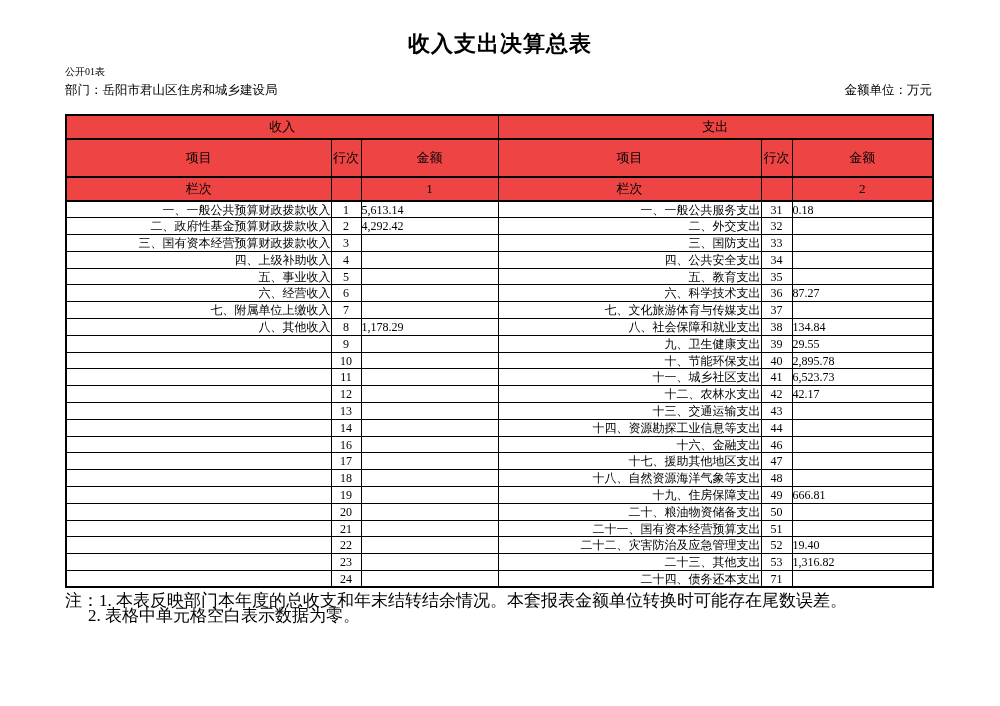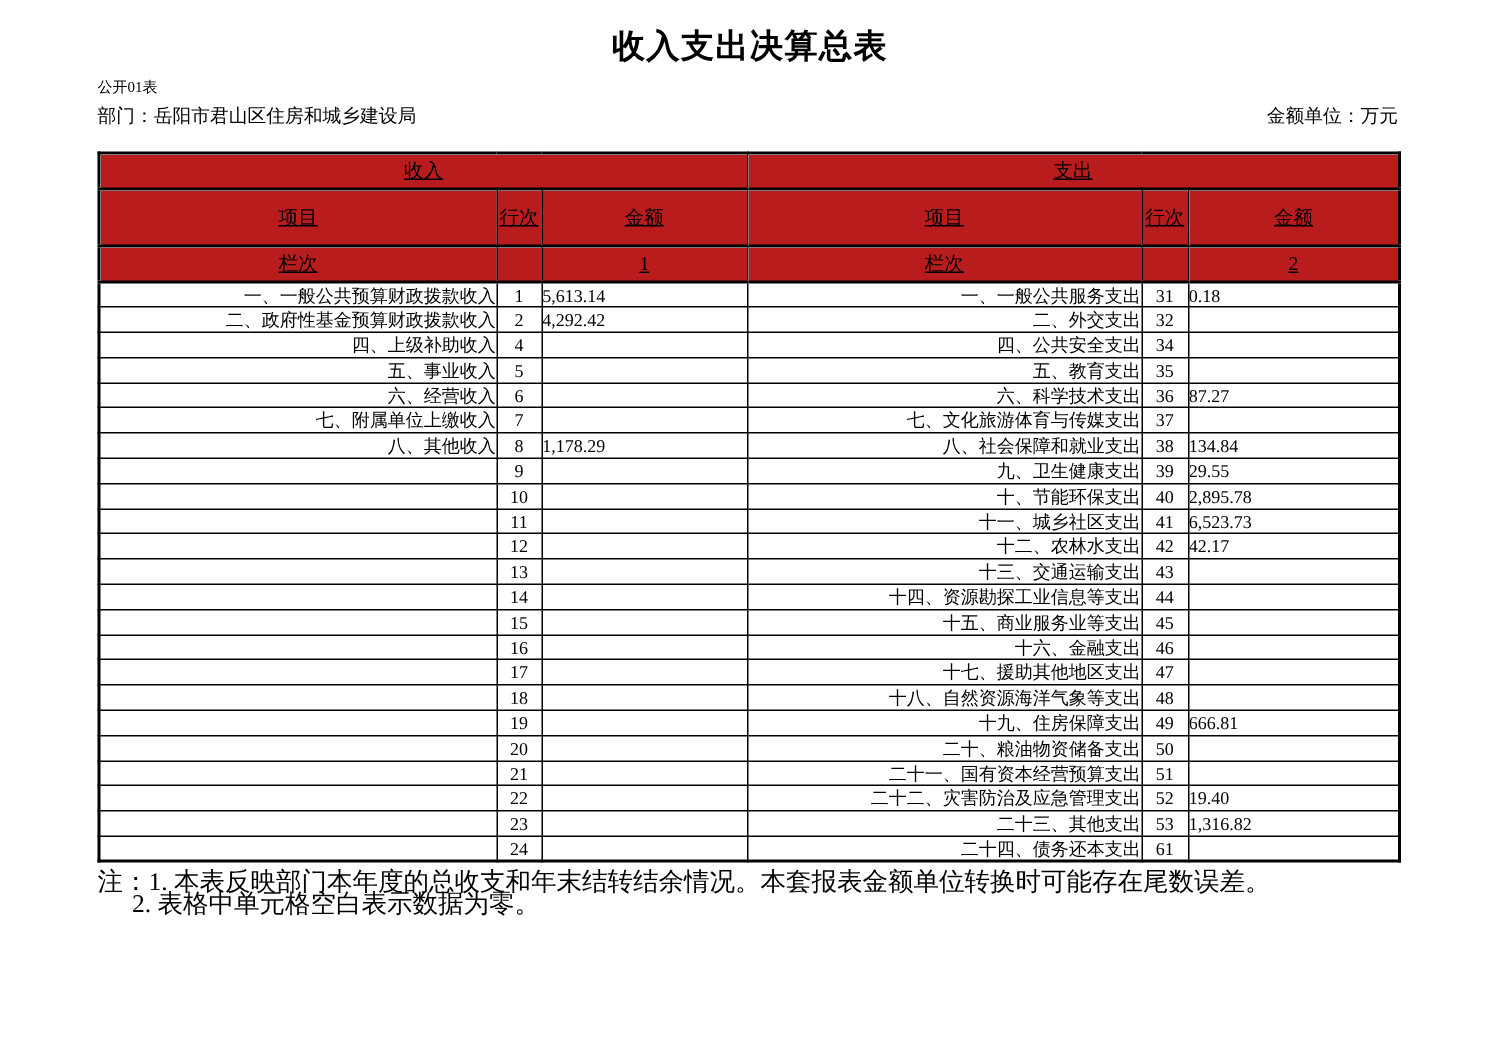--- a/index.html
+++ b/index.html
@@ -6,21 +6,21 @@
   html, body { margin: 0; padding: 0; }
   body {
     width: 1000px; height: 706px;
     background: #ffffff;
     color: #000000;
     font-family: "Liberation Serif", "DejaVu Serif", serif;
   }
   .page { position: relative; width: 1000px; height: 706px; overflow: hidden; }
 
   .title {
-    padding-top: 17px;
+    padding-top: 30px;
     text-align: center;
     font-size: 22px;
     font-weight: 700;
     letter-spacing: 1px;
     line-height: 27px;
   }
   .code-row {
     margin: 7px 68px 0 65px;
     text-align: left;
     font-size: 10px;
@@ -41,25 +41,24 @@
     border-collapse: collapse;
     border: 2px solid #000;
   }
   table.summary th, table.summary td {
     border: 1px solid #000;
     padding: 0;
     overflow: hidden;
     white-space: nowrap;
   }
   thead th {
-    background: #b91c1c;
+    background: #ef4444;
     font-weight: 400;
     font-size: 13px;
     text-align: center;
-    text-decoration: underline;
   }
   tr.hrow-1 th { height: 24px; border-bottom-width: 2px; }
   tr.hrow-2 th { height: 38px; border-bottom-width: 2px; }
   tr.hrow-3 th { height: 24px; border-bottom-width: 2px; }
   tbody td {
     height: 16.8px;
     font-size: 12px;
     line-height: 1;
     background: #ffffff;
   }
@@ -132,20 +131,28 @@
   </tr>
         <tr>
     <td class="item">二、政府性基金预算财政拨款收入</td>
     <td class="line">2</td>
     <td class="amount">4,292.42</td>
     <td class="item">二、外交支出</td>
     <td class="line">32</td>
     <td class="amount"></td>
   </tr>
         <tr>
+    <td class="item">三、国有资本经营预算财政拨款收入</td>
+    <td class="line">3</td>
+    <td class="amount"></td>
+    <td class="item">三、国防支出</td>
+    <td class="line">33</td>
+    <td class="amount"></td>
+  </tr>
+        <tr>
     <td class="item">四、上级补助收入</td>
     <td class="line">4</td>
     <td class="amount"></td>
     <td class="item">四、公共安全支出</td>
     <td class="line">34</td>
     <td class="amount"></td>
   </tr>
         <tr>
     <td class="item">五、事业收入</td>
     <td class="line">5</td>
@@ -221,28 +228,20 @@
         <tr>
     <td class="item"></td>
     <td class="line">14</td>
     <td class="amount"></td>
     <td class="item">十四、资源勘探工业信息等支出</td>
     <td class="line">44</td>
     <td class="amount"></td>
   </tr>
         <tr>
     <td class="item"></td>
-    <td class="line">15</td>
-    <td class="amount"></td>
-    <td class="item">十五、商业服务业等支出</td>
-    <td class="line">45</td>
-    <td class="amount"></td>
-  </tr>
-        <tr>
-    <td class="item"></td>
     <td class="line">16</td>
     <td class="amount"></td>
     <td class="item">十六、金融支出</td>
     <td class="line">46</td>
     <td class="amount"></td>
   </tr>
         <tr>
     <td class="item"></td>
     <td class="line">17</td>
     <td class="amount"></td>
@@ -296,21 +295,21 @@
     <td class="amount"></td>
     <td class="item">二十三、其他支出</td>
     <td class="line">53</td>
     <td class="amount">1,316.82</td>
   </tr>
         <tr>
     <td class="item"></td>
     <td class="line">24</td>
     <td class="amount"></td>
     <td class="item">二十四、债务还本支出</td>
-    <td class="line">61</td>
+    <td class="line">71</td>
     <td class="amount"></td>
   </tr>
       </tbody>
   </table>
 
   <div class="notes">
     <div class="note-1">注：1. 本表反映部门本年度的总收支和年末结转结余情况。本套报表金额单位转换时可能存在尾数误差。</div>
     <div class="note-2">2. 表格中单元格空白表示数据为零。</div>
   </div>
 

